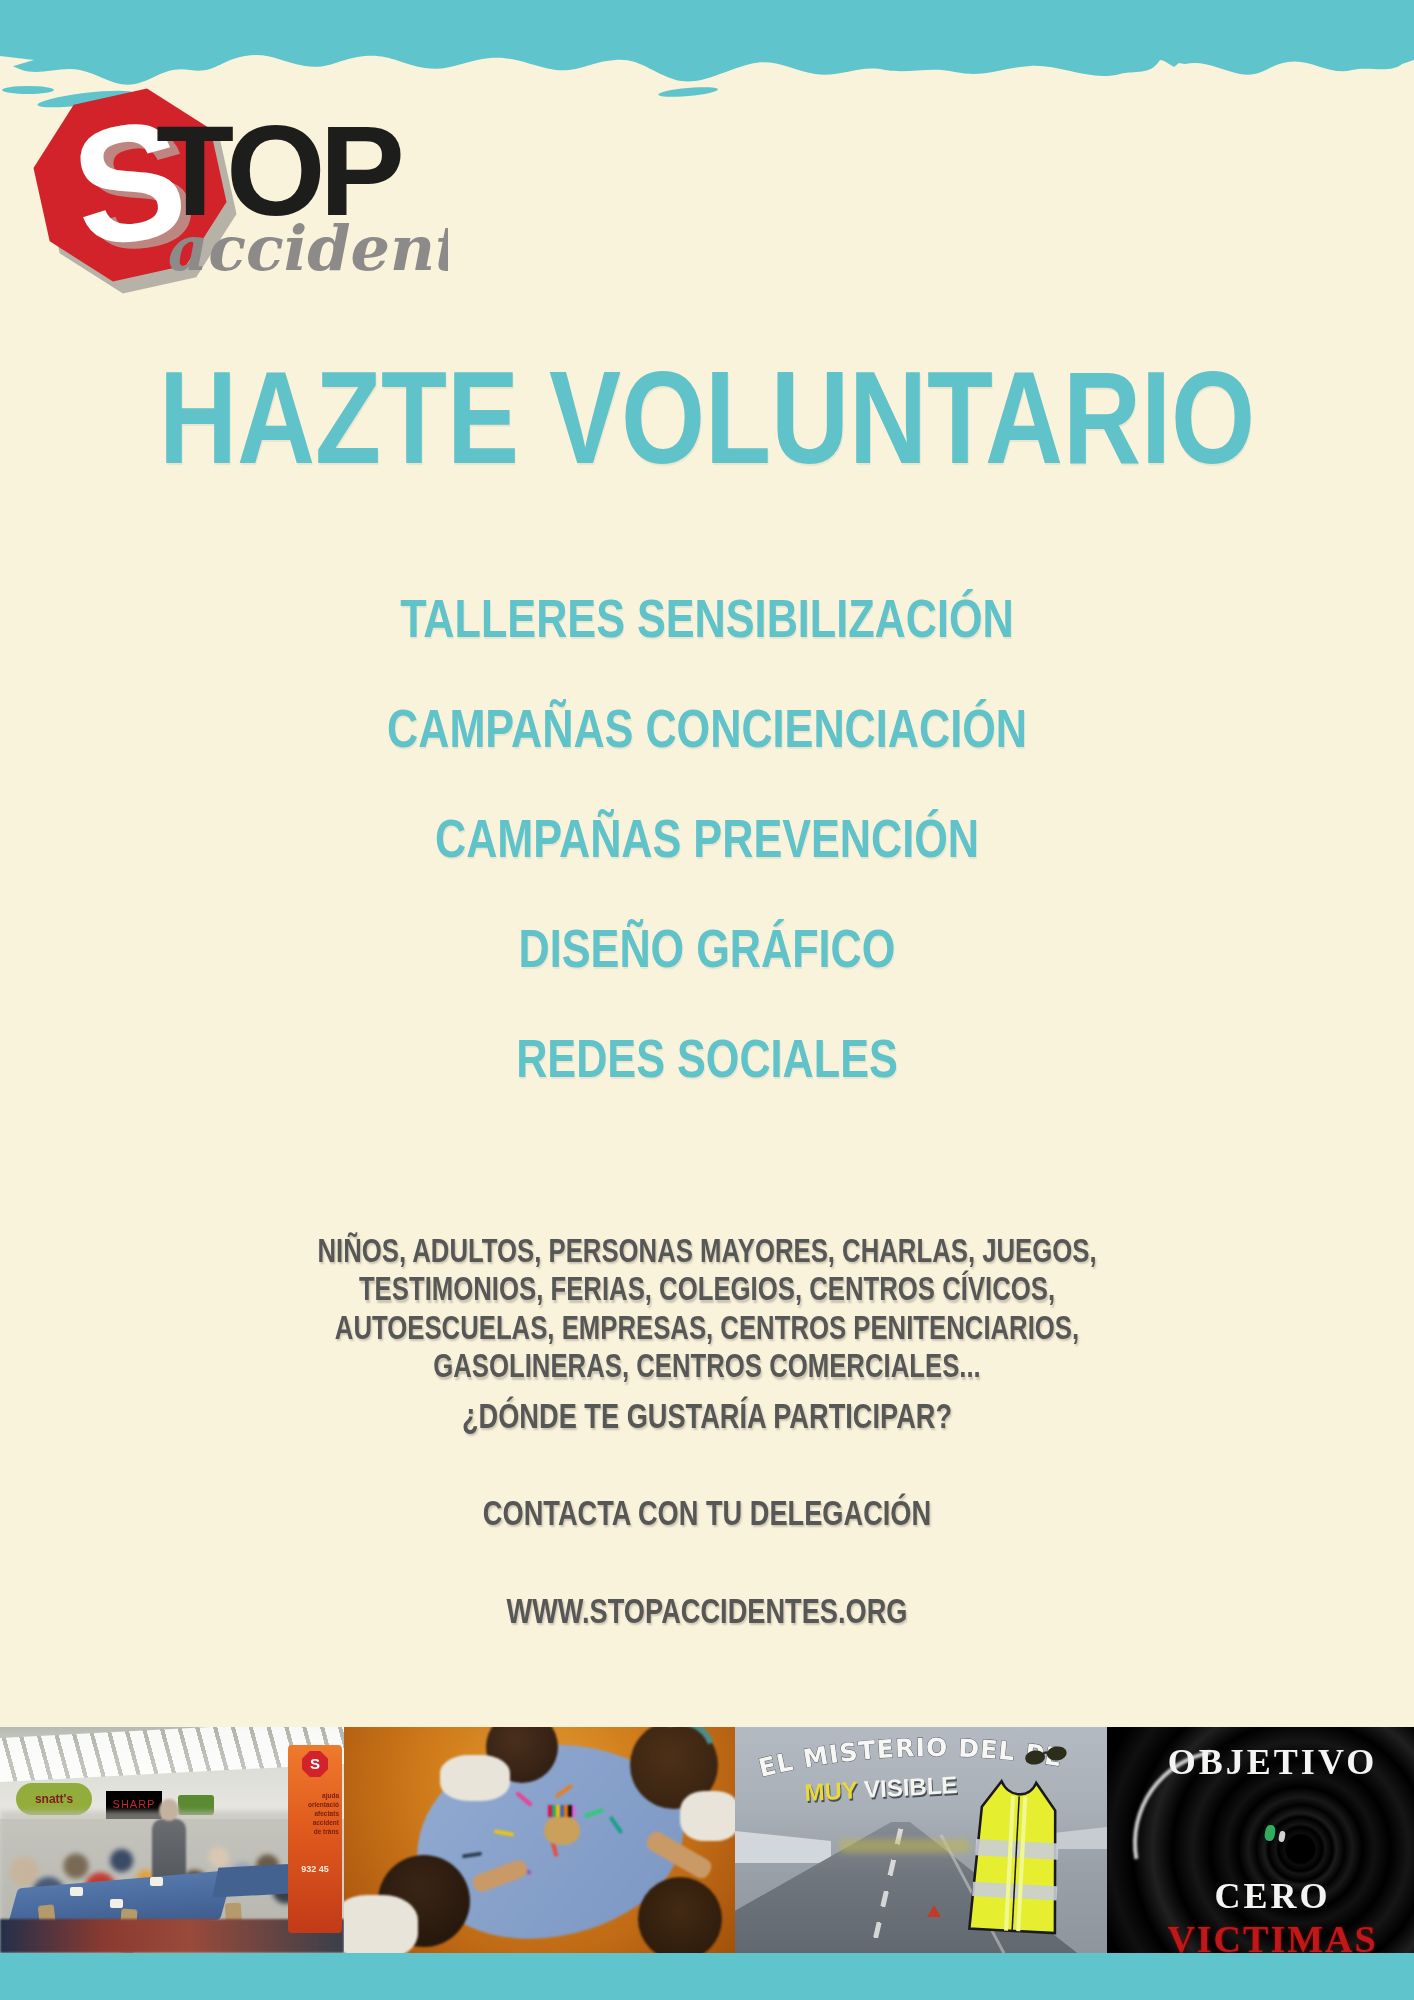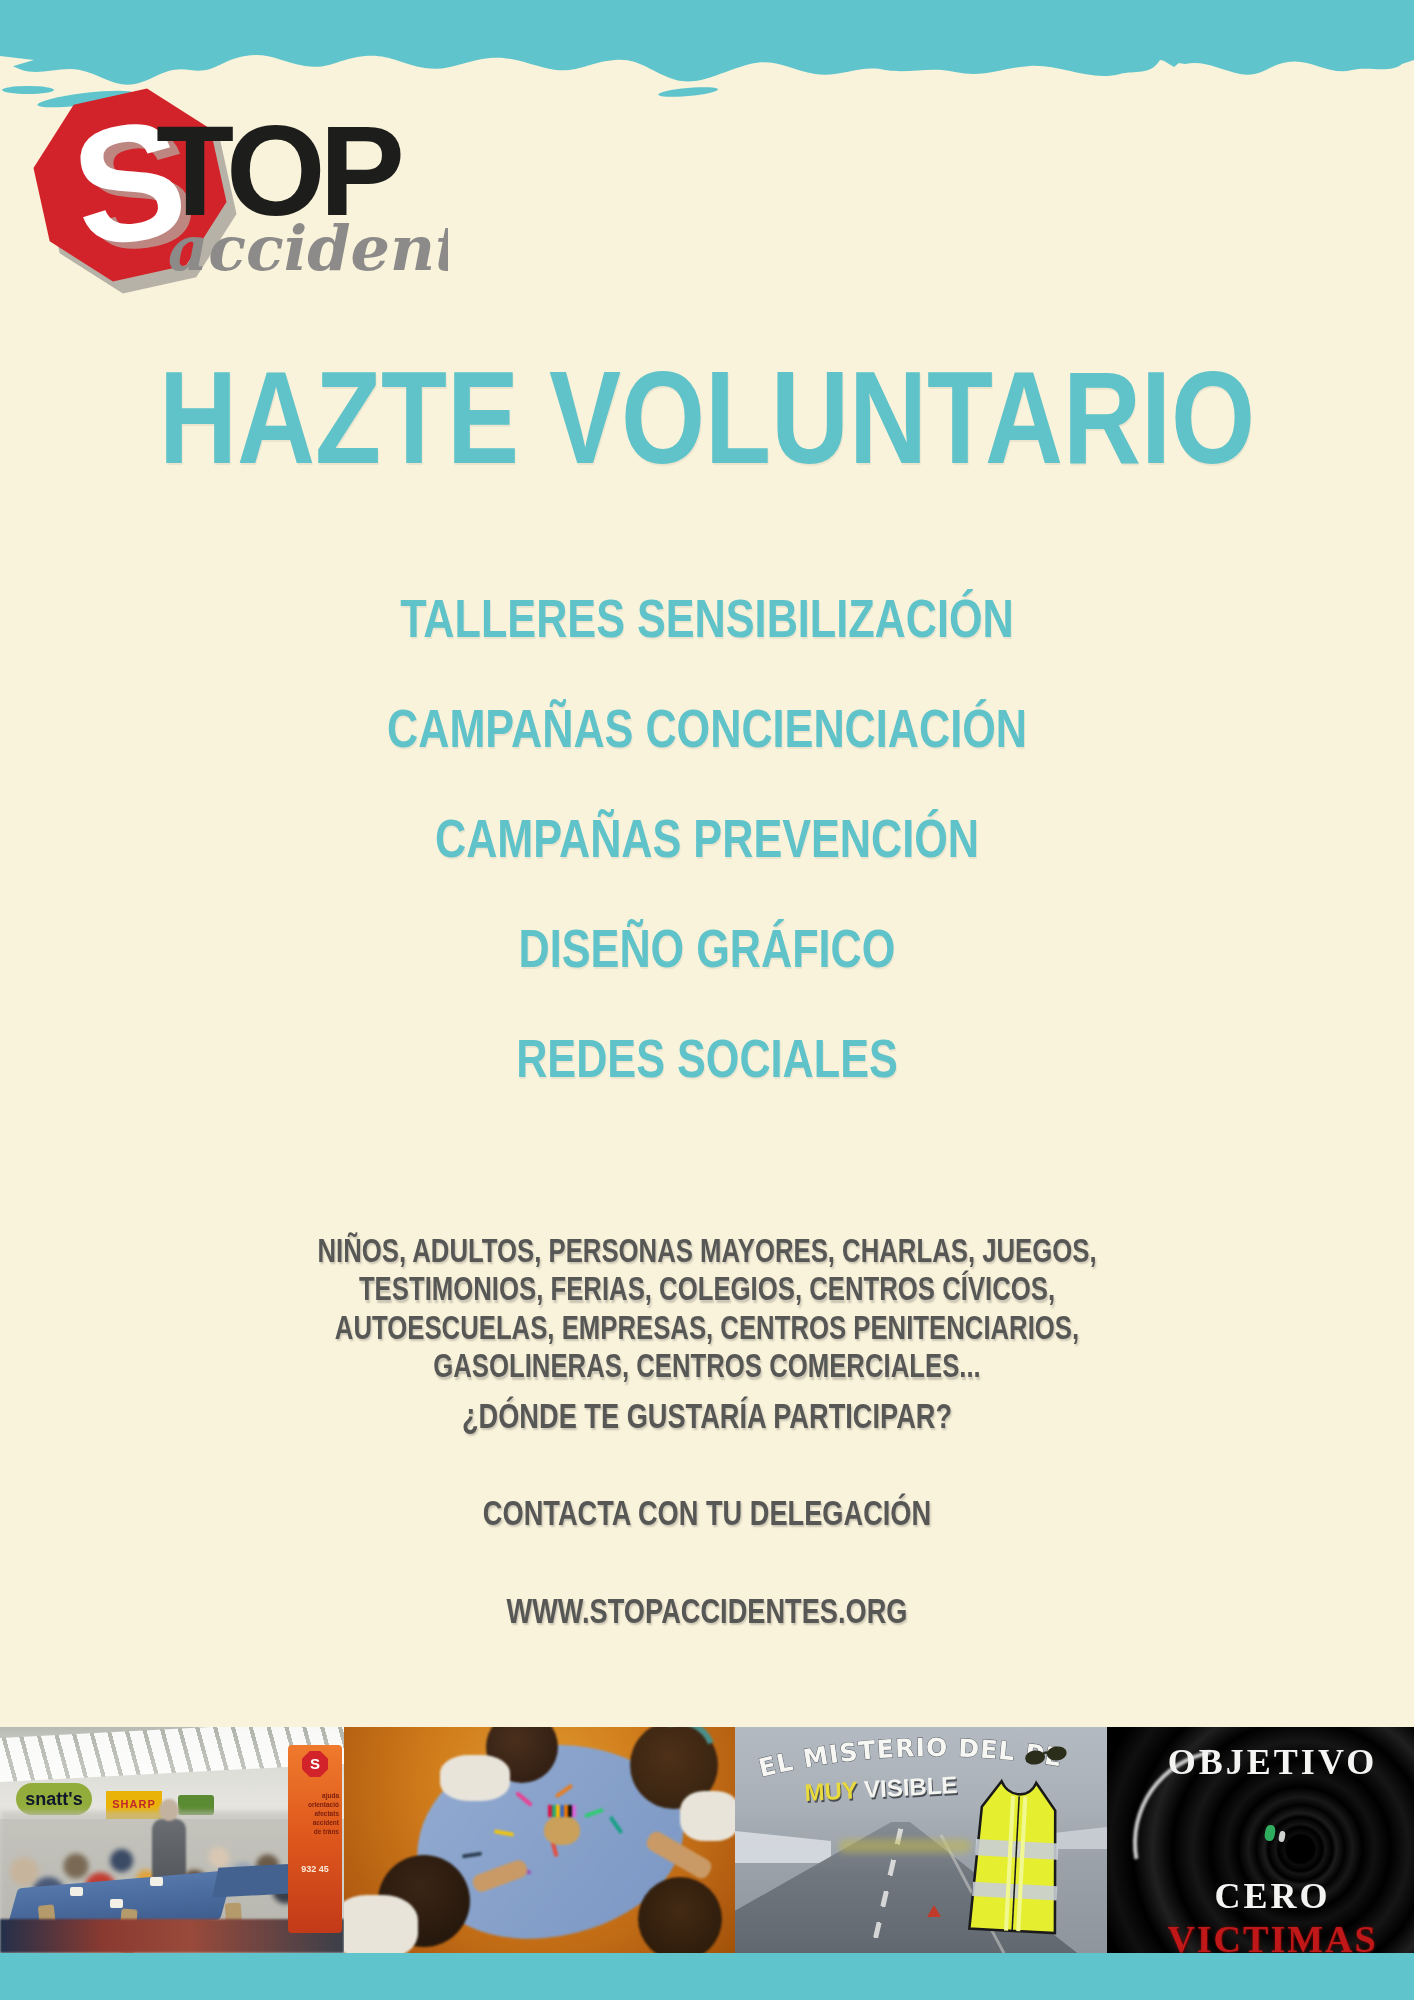--- a/index.html
+++ b/index.html
@@ -35,23 +35,23 @@
   .strip{position:absolute;top:1727px;left:0;width:1414px;height:226px;display:flex;}
   .photo{position:relative;height:226px;overflow:hidden;flex:none;}
   .soft{position:absolute;inset:0;filter:blur(1.2px);}
   
   .p1{width:344px;background:#cfd0ca;}
   .p1-roof{position:absolute;top:0;left:0;right:0;height:92px;
     background:linear-gradient(180deg,#b7bab2 0,#dcdcd6 40%,#e9e8e2 100%);}
   .p1-skylight{position:absolute;top:2px;left:0;right:0;height:44px;transform:skewY(-3deg);
     background:repeating-linear-gradient(75deg,rgba(255,255,255,0.9) 0 13px,rgba(170,176,166,0.55) 13px 17px);}
   .sign-snatts{position:absolute;top:56px;left:16px;width:76px;height:32px;border-radius:16px;
-    background:#93ad3c;color:#0f172a;font-weight:bold;font-size:18px;line-height:32px;text-align:center;}
-  .sign-sharp{position:absolute;top:64px;left:106px;width:56px;height:28px;background:#eab308;
-    color:#c1272d;font-weight:bold;font-size:11px;line-height:26px;text-align:center;letter-spacing:1px;}
+    background:#93ad3c;color:#7f1d1d;font-weight:bold;font-size:12px;line-height:32px;text-align:center;}
+  .sign-sharp{position:absolute;top:64px;left:106px;width:56px;height:28px;background:#000000;
+    color:#c1272d;font-weight:normal;font-size:11px;line-height:26px;text-align:center;letter-spacing:1px;}
   .sign-green{position:absolute;top:68px;left:178px;width:36px;height:20px;background:#5a8a31;border-radius:3px;}
   .p1-crowd{position:absolute;left:0;right:40px;top:84px;height:110px;filter:blur(2.5px);
     background:
       radial-gradient(circle at 8% 55%,#c7b49d 0 14px,transparent 15px),
       radial-gradient(circle at 16% 75%,#4a5a78 0 16px,transparent 17px),
       radial-gradient(circle at 25% 50%,#7a6a55 0 12px,transparent 13px),
       radial-gradient(circle at 33% 70%,#c23b30 0 15px,transparent 16px),
       radial-gradient(circle at 40% 45%,#3b4b66 0 11px,transparent 12px),
       radial-gradient(circle at 48% 62%,#e0a33c 0 9px,transparent 10px),
       radial-gradient(circle at 56% 48%,#8a7a66 0 12px,transparent 13px),

